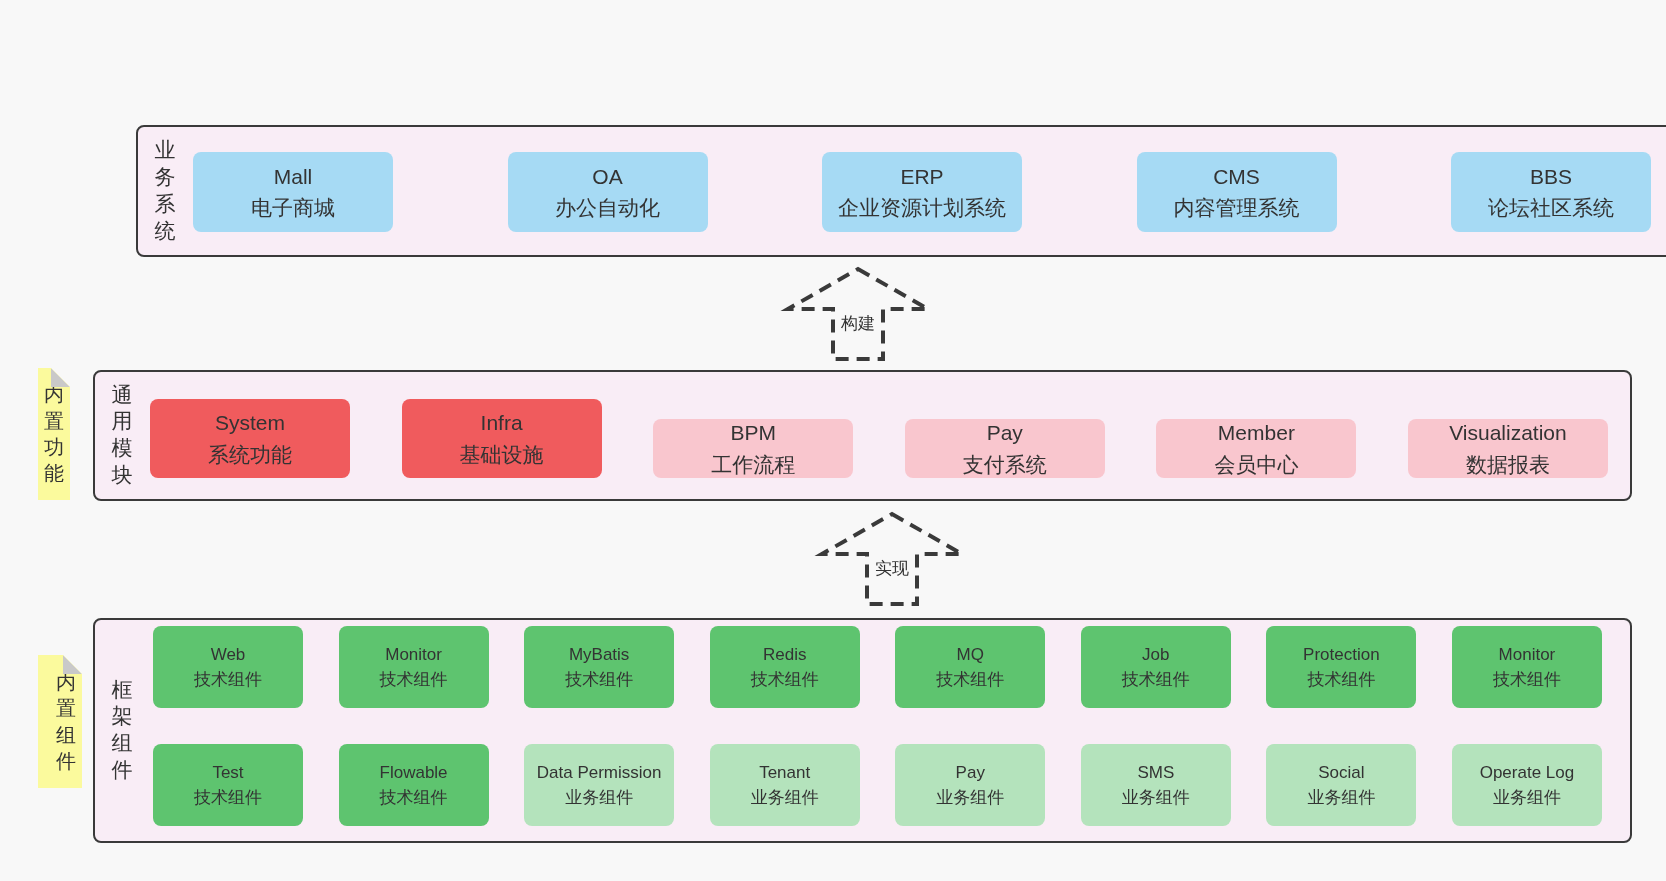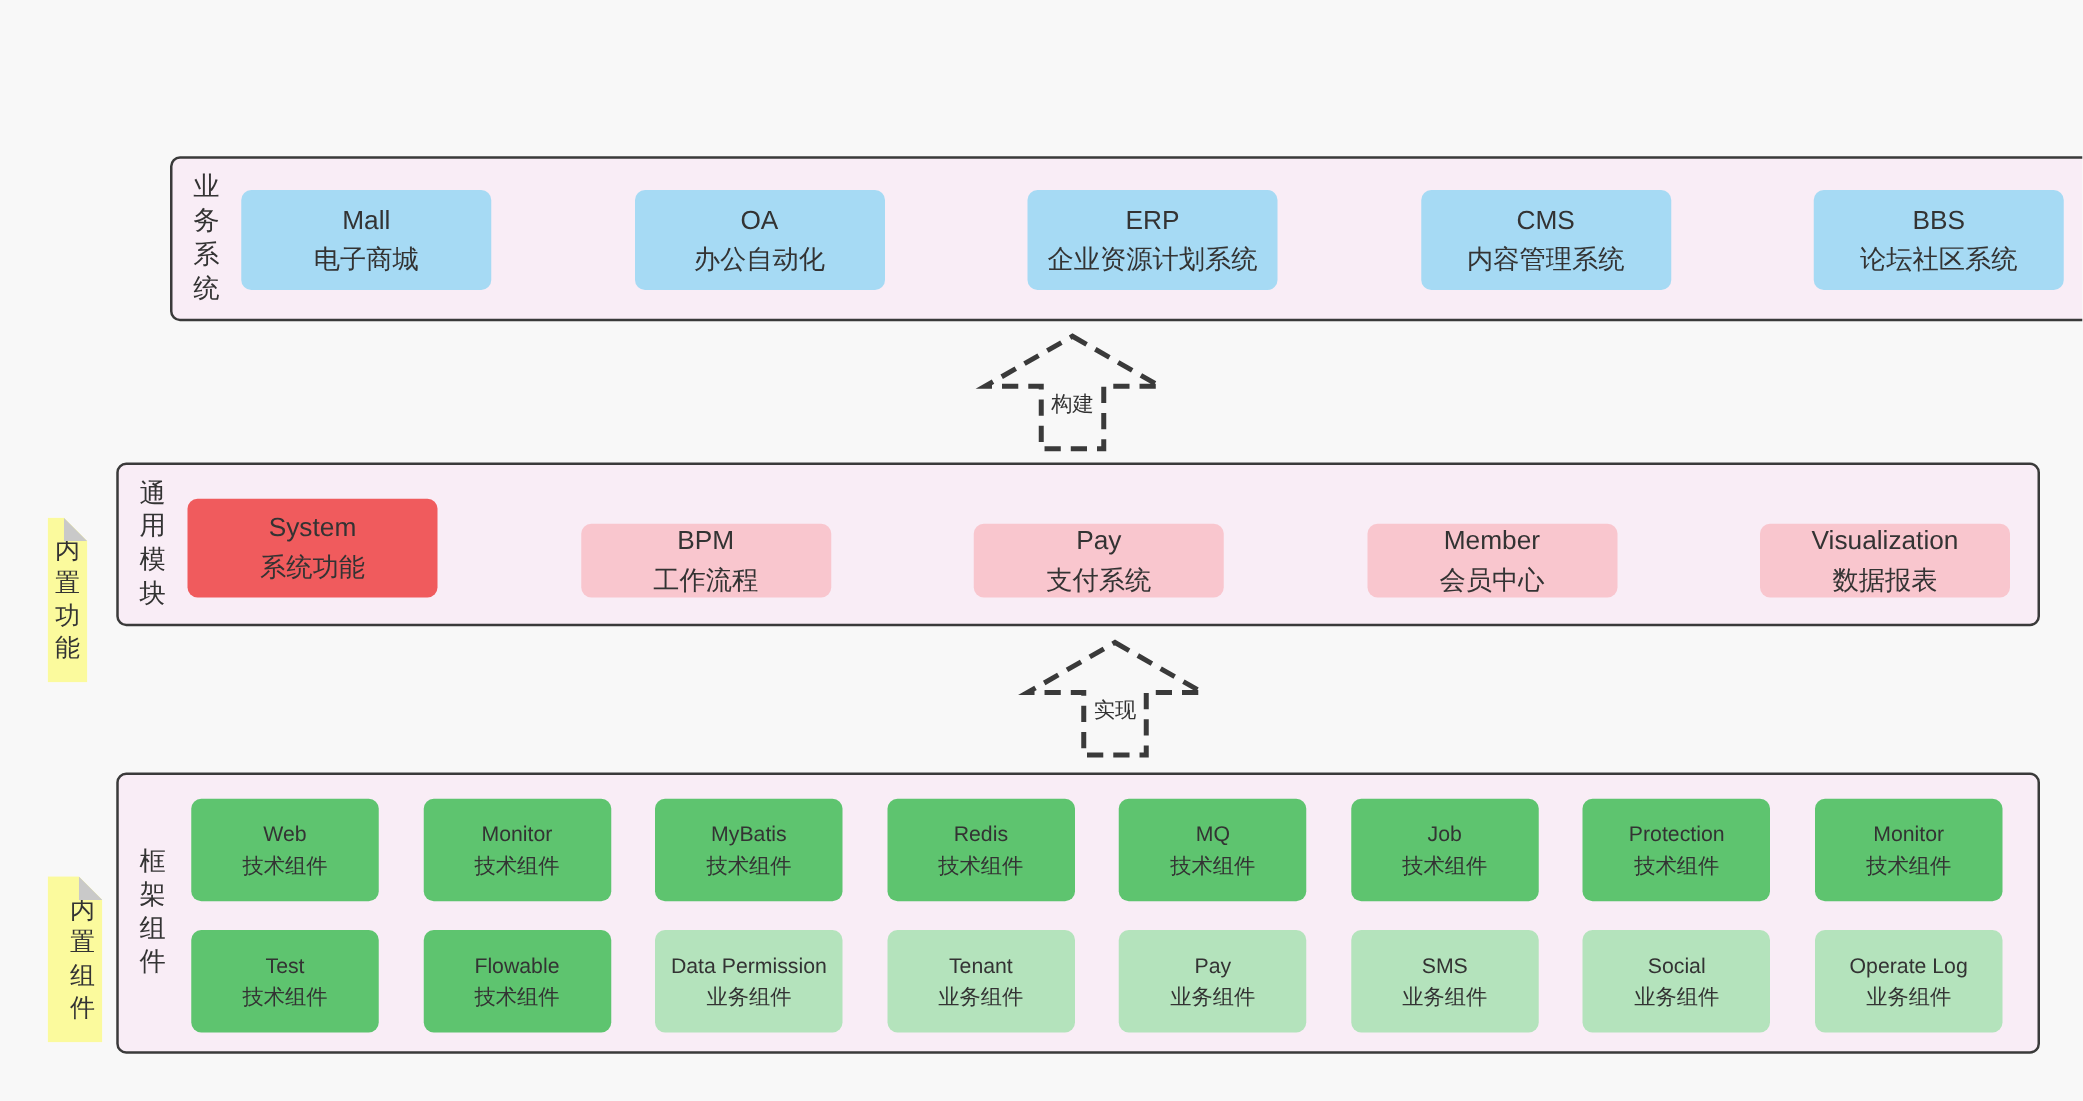--- a/index.html
+++ b/index.html
@@ -45,21 +45,21 @@
 
   
   .boxrow {
     position: absolute;
     display: flex;
     justify-content: space-between;
   }
   .row-six   { left: 55px; right: 22px; top: 25px; height: 80px; }
   .layer-modules .row-six { top: 27px; height: 79px; }
   .row-eight { left: 58px; right: 28px; height: 82px; }
-  .row-eight.row-1 { top: 19px; }
+  .row-eight.row-1 { top: 6px; }
   .row-eight.row-2 { top: 124px; }
 
   .box {
     border-radius: 8px;
     display: flex;
     flex-direction: column;
     justify-content: center;
     align-items: center;
     color: var(--text, #333);
   }
@@ -77,21 +77,20 @@
   .note {
     position: absolute;
     left: 38px;
     width: 32px;
     background: var(--note_bg, #fbfa9d);
     z-index: 3;
     display: flex;
     align-items: center;
     justify-content: center;
     clip-path: polygon(0 0, calc(100% - 19px) 0, 100% 19px, 100% 100%, 0 100%);
-    margin-top: 46px;
   }
   .note-modules    { top: 368px; height: 132px; }
   .note-components { top: 655px; height: 133px; padding-left: 12px; }
   .note .fold {
     position: absolute;
     top: 0; right: 0;
     width: 19px; height: 19px;
     background: var(--note_fold, #c9c9c9);
     clip-path: polygon(0 0, 100% 100%, 0 100%);
   }
@@ -170,20 +169,24 @@
     <div class="arrow-label">构建</div>
   </div>
 
   <div class="layer layer-modules">
     <div class="side-label">通用模块</div>
     <div class="boxrow row-six">
         <div class="box red">
           <div>System</div>
           <div>系统功能</div>
         </div>
+        <div class="box red">
+          <div>Infra</div>
+          <div>基础设施</div>
+        </div>
         <div class="box pink">
           <div>BPM</div>
           <div>工作流程</div>
         </div>
         <div class="box pink">
           <div>Pay</div>
           <div>支付系统</div>
         </div>
         <div class="box pink">
           <div>Member</div>

